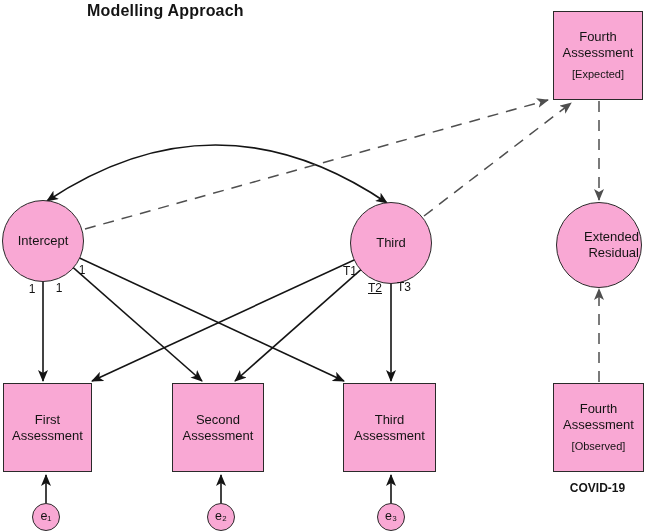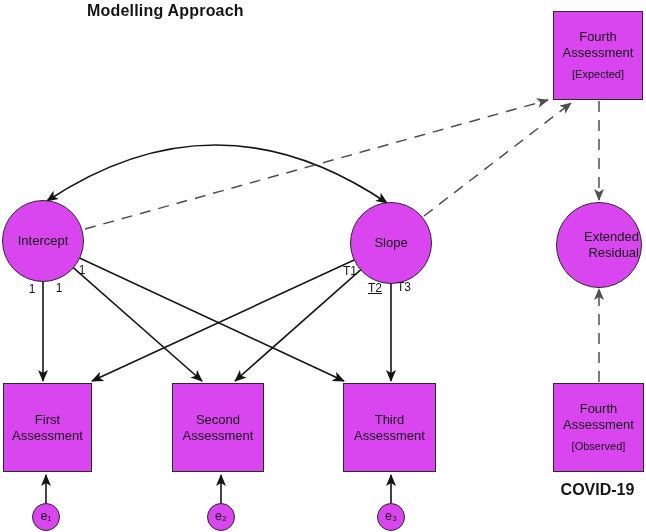--- a/index.html
+++ b/index.html
@@ -3,39 +3,39 @@
 <meta charset="utf-8">
 <style>
   html,body{margin:0;padding:0;background:#ffffff;}
   .stage{
     position:relative;width:646px;height:532px;background:#ffffff;
     font-family:"Liberation Sans",sans-serif;color:#141414;overflow:hidden;
   }
   .layer{position:absolute;left:0;top:0;}
   svg.connectors{z-index:1;}
   .node{
-    position:absolute;z-index:2;background:#d946ef;border:1.5px solid #2a2a2a;
+    position:absolute;z-index:2;background:#f9a8d4;border:1.5px solid #2a2a2a;
     display:flex;flex-direction:column;align-items:center;justify-content:center;
     text-align:center;box-sizing:border-box;font-size:13px;line-height:1.22;
   }
   .circle{border-radius:50%;text-align:right;}
   .node-label{padding:0 2px;}
   .node-tag{font-size:11px;margin-top:7px;}
   .err{font-size:12.5px;}
   .float-label{
     position:absolute;z-index:3;font-size:12px;line-height:1;
     transform:translate(-50%,-50%);white-space:nowrap;
   }
   .title{
     position:absolute;z-index:3;left:87px;top:2px;width:440px;
     font-size:16px;font-weight:bold;letter-spacing:.2px;
   }
   .covid{
     position:absolute;z-index:3;left:550px;top:481px;width:95px;text-align:center;
-    font-size:16px;font-weight:bold;
+    font-size:12px;font-weight:bold;
   }
 </style>
 </head>
 <body>
 
 <div class="stage">
 
   <svg class="layer connectors" width="646" height="532" viewBox="0 0 646 532" xmlns="http://www.w3.org/2000/svg">
     <defs>
       <marker id="ah-black" markerUnits="userSpaceOnUse" markerWidth="12" markerHeight="10" viewBox="0 0 12 10" refX="11" refY="5" orient="auto-start-reverse">
@@ -65,21 +65,21 @@
     <line x1="599" y1="101" x2="599" y2="200" class="ln-dashed" stroke="#4f4f4f" stroke-width="1.5" stroke-dasharray="11 8" marker-end="url(#ah-gray)"></line>
     <line x1="599" y1="382" x2="599" y2="289" class="ln-dashed" stroke="#4f4f4f" stroke-width="1.5" stroke-dasharray="11 8" marker-end="url(#ah-gray)"></line>
   </svg>
 
   <div class="title">Modelling Approach</div>
 
   <div class="node circle" style="left: 2px; top: 200px; width: 82px; height: 82px; border-color: rgb(42, 42, 42);">
     <span class="node-label">Intercept</span>
   </div>
   <div class="node circle" style="left: 350px; top: 202px; width: 82px; height: 82px; border-color: rgb(42, 42, 42);">
-    <span class="node-label">Slope</span>
+    <span class="node-label">Third</span>
   </div>
   <div class="node circle" style="left: 556px; top: 202px; width: 86px; height: 86px; border-color: rgb(42, 42, 42);">
     <span class="node-label">Extended Residual</span>
   </div>
 
   <div class="node" style="left: 3px; top: 383px; width: 89px; height: 89px; border-color: rgb(42, 42, 42);">
     <span class="node-label">First Assessment</span>
   </div>
   <div class="node" style="left: 172px; top: 383px; width: 92px; height: 89px; border-color: rgb(42, 42, 42);">
     <span class="node-label">Second Assessment</span>

